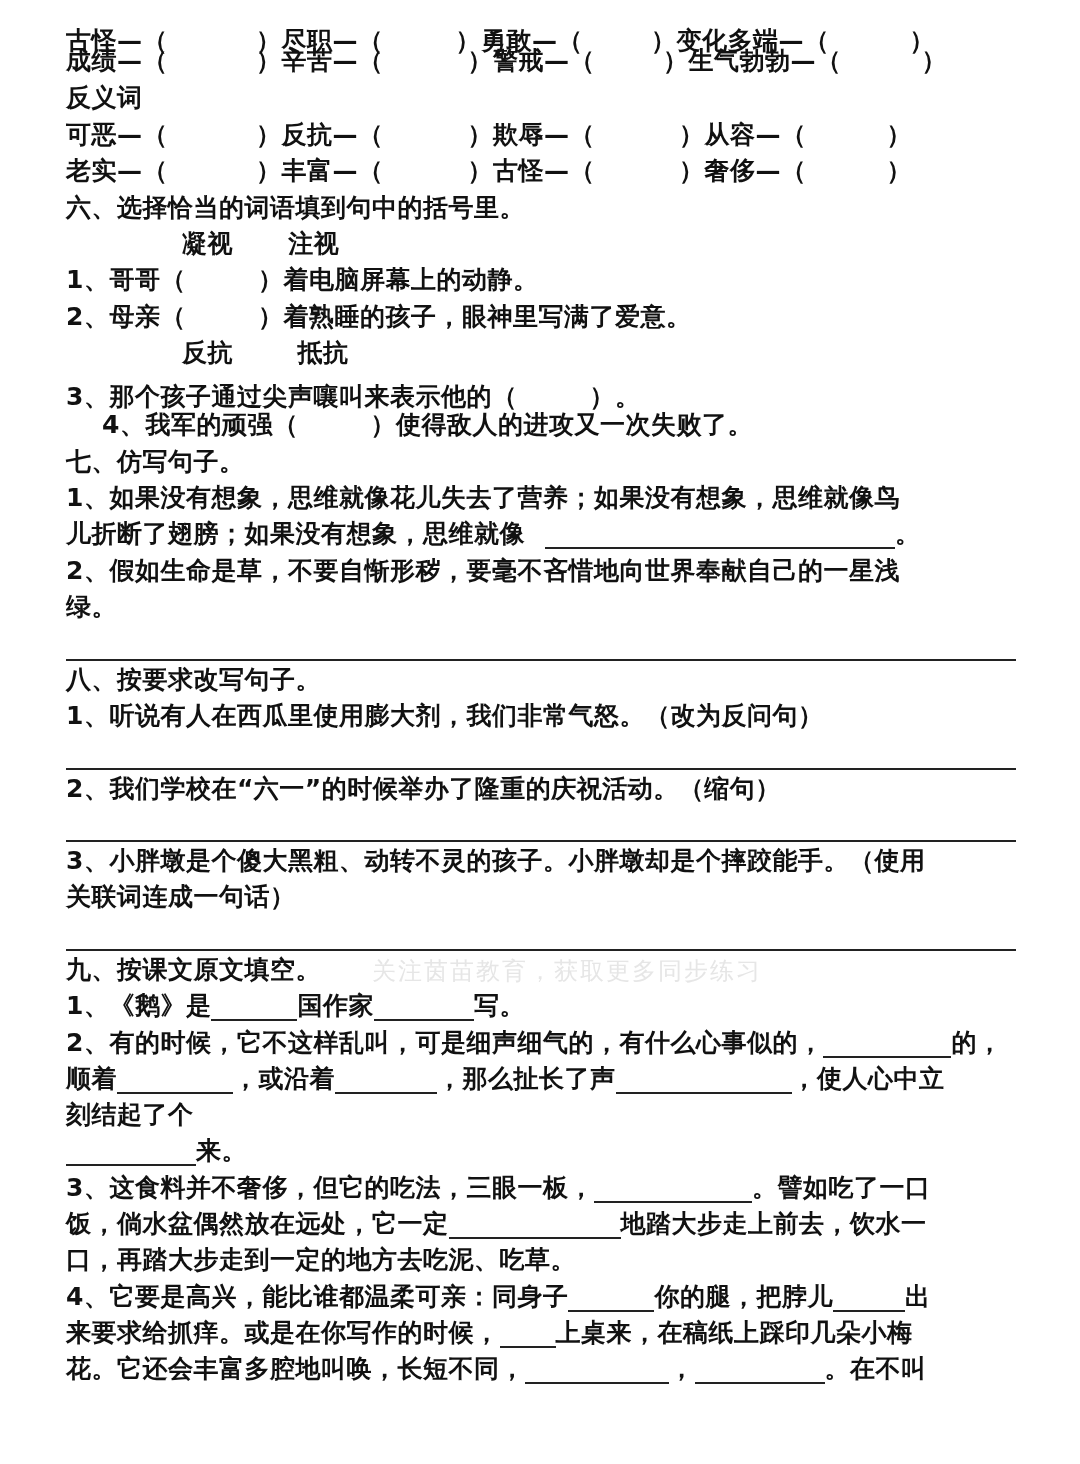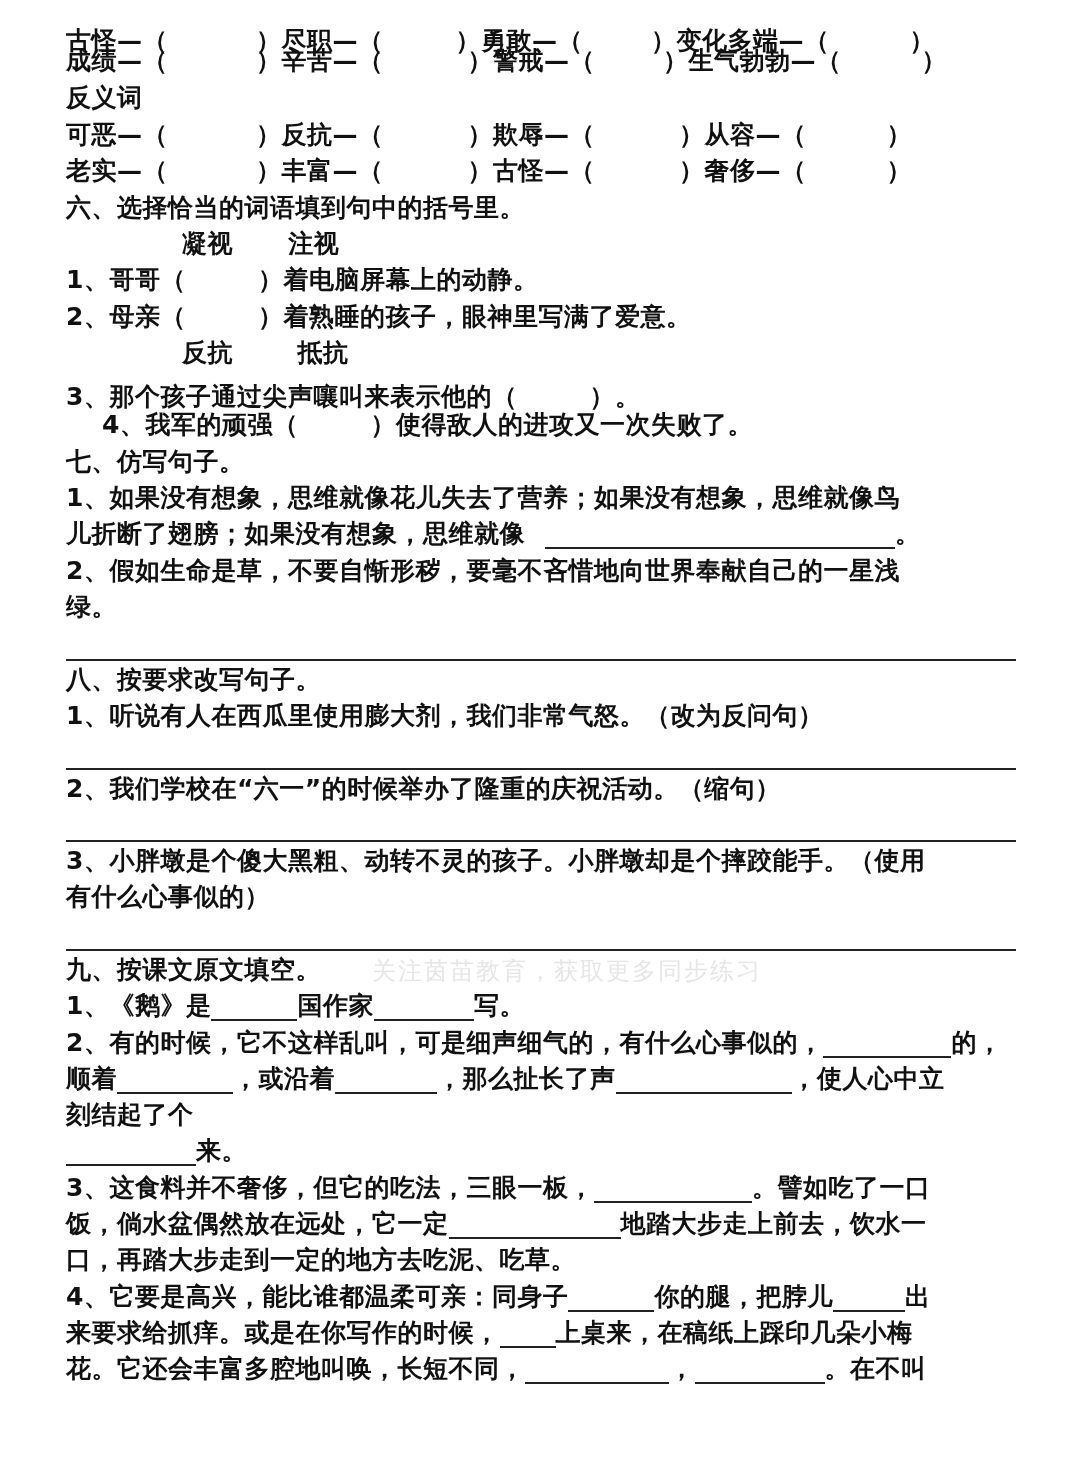--- a/index.html
+++ b/index.html
@@ -67,21 +67,21 @@
 <div class="line" style="top:556px;">2、假如生命是草，不要自惭形秽，要毫不吝惜地向世界奉献自己的一星浅</div>
 <div class="line" style="top:592px;">绿。</div>
 <div class="rule" style="top:659px;"></div>
 
 <div class="line" style="top:665px;">八、按要求改写句子。</div>
 <div class="line" style="top:701px;">1、听说有人在西瓜里使用膨大剂，我们非常气怒。（改为反问句）</div>
 <div class="rule" style="top:768px;"></div>
 <div class="line" style="top:774px;">2、我们学校在“六一”的时候举办了隆重的庆祝活动。（缩句）</div>
 <div class="rule" style="top:840px;"></div>
 <div class="line" style="top:846px;">3、小胖墩是个傻大黑粗、动转不灵的孩子。小胖墩却是个摔跤能手。（使用</div>
-<div class="line" style="top:882px;">有什么心事似的）</div>
+<div class="line" style="top:882px;">关联词连成一句话）</div>
 <div class="rule" style="top:949px;"></div>
 
 <div class="line" style="top:955px;">九、按课文原文填空。</div>
 <div class="watermark" style="left:372px; top:955px;">关注茵苗教育，获取更多同步练习</div>
 
 <div class="line" style="top:991px;">
   <span>1、《鹅》是</span><span class="blank" style="width:86px"></span><span>国作家</span><span class="blank" style="width:100px"></span><span>写。</span>
 </div>
 <div class="line" style="top:1028px;">
   <span>2、有的时候，它不这样乱叫，可是细声细气的，有什么心事似的，</span><span class="blank" style="width:128px"></span><span>的，</span>

